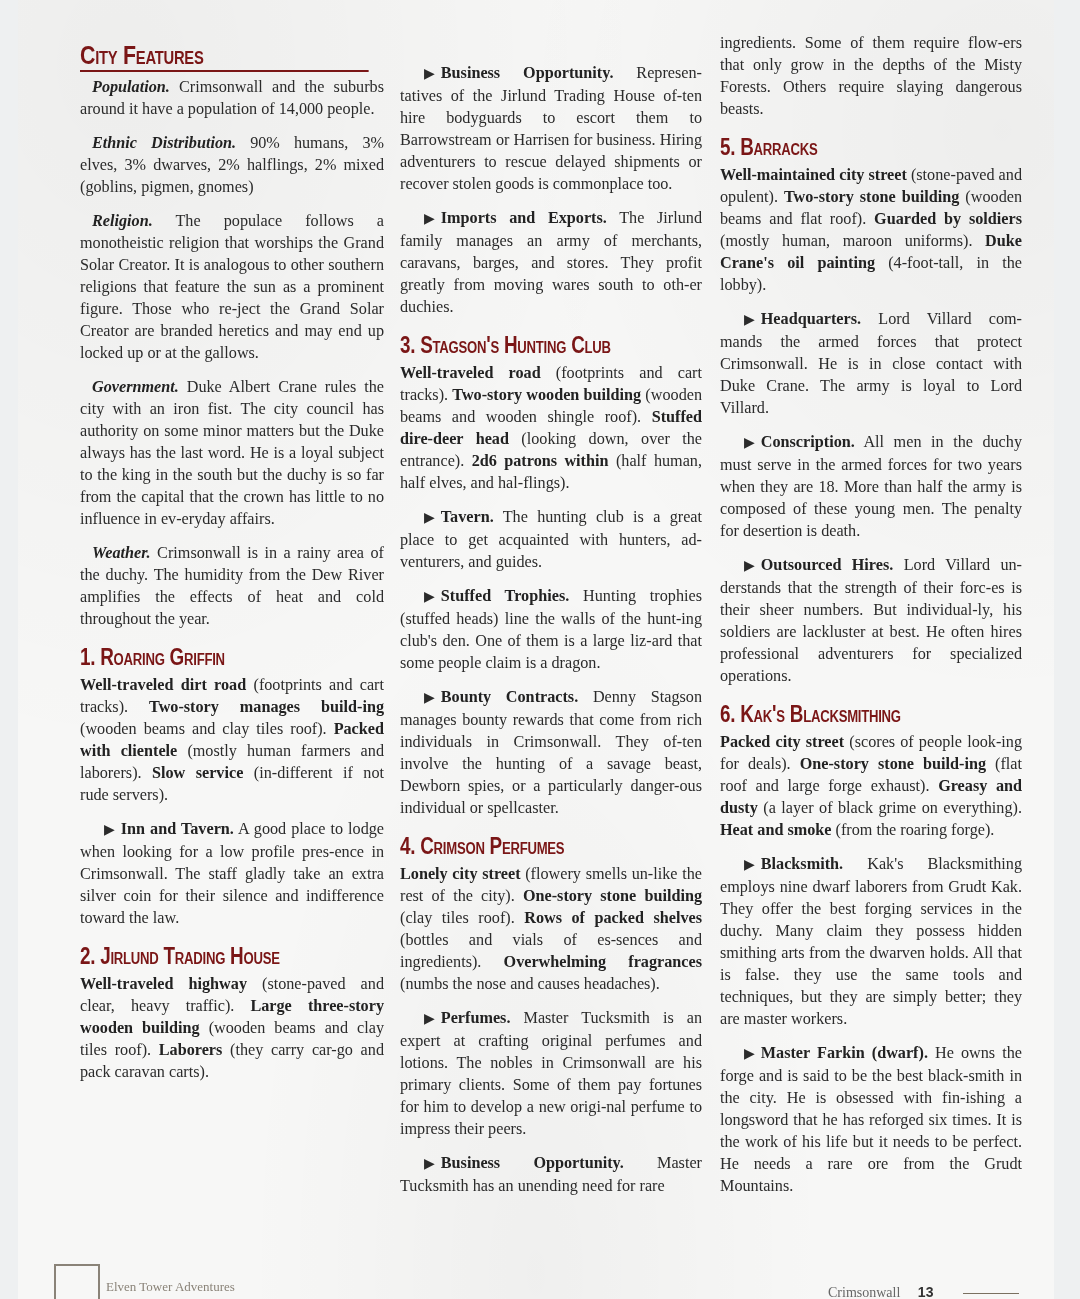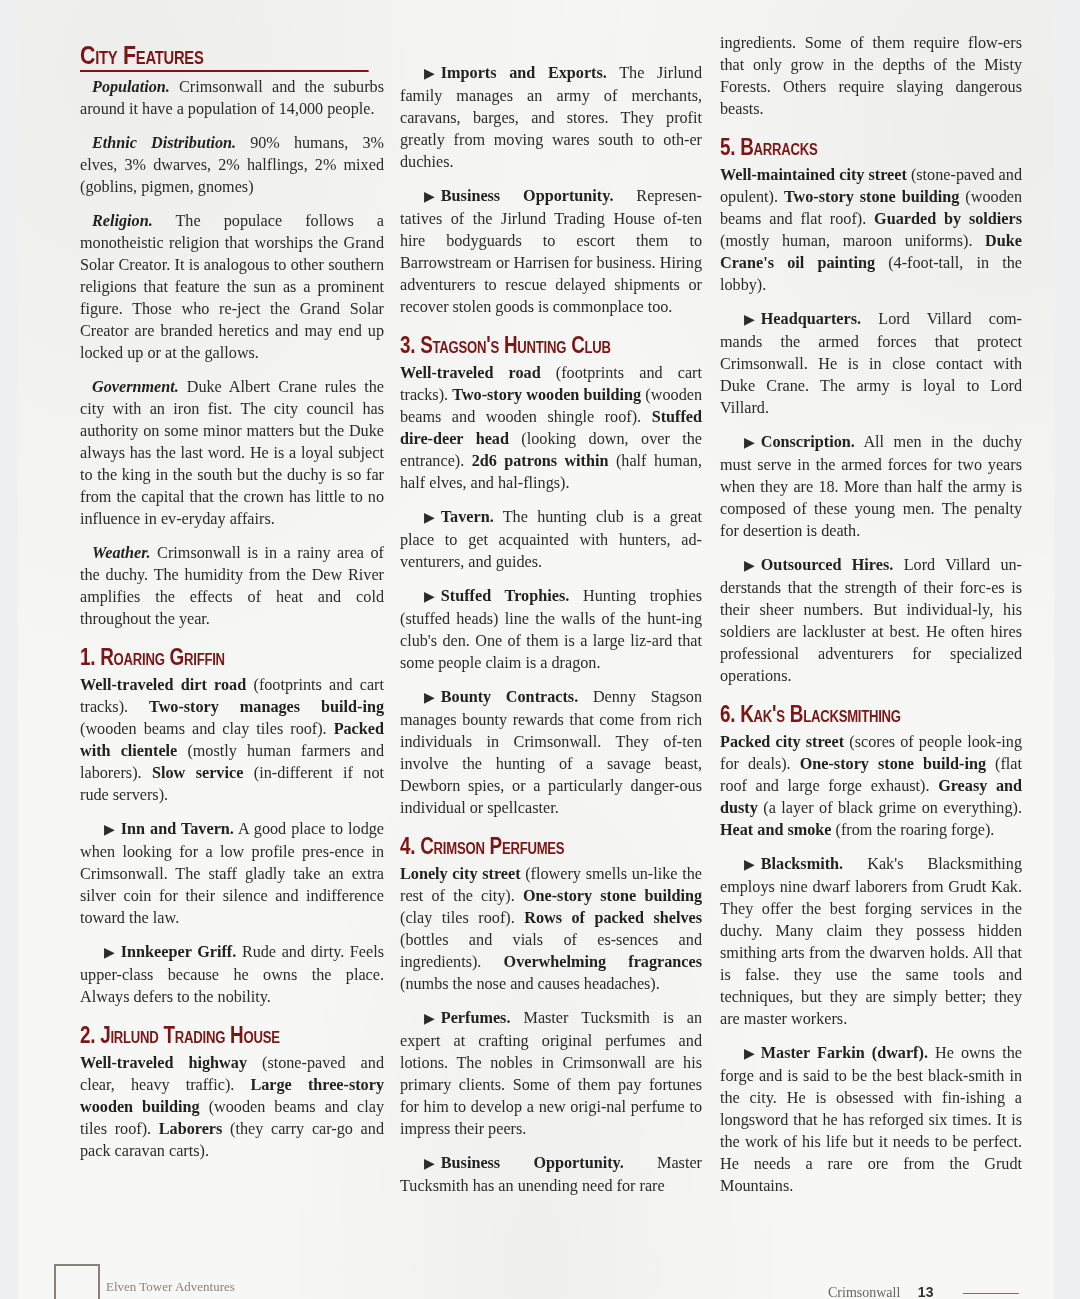--- a/index.html
+++ b/index.html
@@ -33,29 +33,28 @@
     <h2 class="main">City Features</h2>
     <p class="ind"><span class="bi">Population.</span><span> Crimsonwall and the suburbs around it have a population of 14,000 people.</span></p>
     <p class="ind"><span class="bi">Ethnic Distribution.</span><span> 90% humans, 3% elves, 3% dwarves, 2% halflings, 2% mixed (goblins, pigmen, gnomes)</span></p>
     <p class="ind"><span class="bi">Religion.</span><span> The populace follows a monotheistic religion that worships the Grand Solar Creator. It is analogous to other southern religions that feature the sun as a prominent figure. Those who re-ject the Grand Solar Creator are branded heretics and may end up locked up or at the gallows.</span></p>
     <p class="ind"><span class="bi">Government.</span><span> Duke Albert Crane rules the city with an iron fist. The city council has authority on some minor matters but the Duke always has the last word. He is a loyal subject to the king in the south but the duchy is so far from the capital that the crown has little to no influence in ev-eryday affairs.</span></p>
     <p class="ind"><span class="bi">Weather.</span><span> Crimsonwall is in a rainy area of the duchy. The humidity from the Dew River amplifies the effects of heat and cold throughout the year.</span></p>
 
     <h2>1. Roaring Griffin</h2>
     <p><b>Well-traveled dirt road</b><span> (footprints and cart tracks). </span><b>Two-story manages build-ing</b><span> (wooden beams and clay tiles roof). </span><b>Packed with clientele</b><span> (mostly human farmers and laborers). </span><b>Slow service</b><span> (in-different if not rude servers).</span></p>
     <p class="ind"><span class="tri">▶</span><b>Inn and Tavern.</b><span> A good place to lodge when looking for a low profile pres-ence in Crimsonwall. The staff gladly take an extra silver coin for their silence and indifference toward the law.</span></p>
-    <p class="ind"><span class="tri">▶</span><b>Innkeeper Griff.</b><span> Rude and dirty. Feels upper-class because he owns the place. Always defers to the nobility.</span></p>
 
     <h2>2. Jirlund Trading House</h2>
     <p><b>Well-traveled highway</b><span> (stone-paved and clear, heavy traffic). </span><b>Large three-story wooden building</b><span> (wooden beams and clay tiles roof). </span><b>Laborers</b><span> (they carry car-go and pack caravan carts).</span></p>
   </div>
 
   <div class="col c2">
+    <p class="ind"><span class="tri">▶</span><b>Business Opportunity.</b><span> Represen-tatives of the Jirlund Trading House of-ten hire bodyguards to escort them to Barrowstream or Harrisen for business. Hiring adventurers to rescue delayed shipments or recover stolen goods is commonplace too.</span></p>
     <p class="ind"><span class="tri">▶</span><b>Imports and Exports.</b><span> The Jirlund family manages an army of merchants, caravans, barges, and stores. They profit greatly from moving wares south to oth-er duchies.</span></p>
-    <p class="ind"><span class="tri">▶</span><b>Business Opportunity.</b><span> Represen-tatives of the Jirlund Trading House of-ten hire bodyguards to escort them to Barrowstream or Harrisen for business. Hiring adventurers to rescue delayed shipments or recover stolen goods is commonplace too.</span></p>
 
     <h2>3. Stagson's Hunting Club</h2>
     <p><b>Well-traveled road</b><span> (footprints and cart tracks). </span><b>Two-story wooden building</b><span> (wooden beams and wooden shingle roof). </span><b>Stuffed dire-deer head</b><span> (looking down, over the entrance). </span><b>2d6 patrons within</b><span> (half human, half elves, and hal-flings).</span></p>
     <p class="ind"><span class="tri">▶</span><b>Tavern.</b><span> The hunting club is a great place to get acquainted with hunters, ad-venturers, and guides.</span></p>
     <p class="ind"><span class="tri">▶</span><b>Stuffed Trophies.</b><span> Hunting trophies (stuffed heads) line the walls of the hunt-ing club's den. One of them is a large liz-ard that some people claim is a dragon.</span></p>
     <p class="ind"><span class="tri">▶</span><b>Bounty Contracts.</b><span> Denny Stagson manages bounty rewards that come from rich individuals in Crimsonwall. They of-ten involve the hunting of a savage beast, Dewborn spies, or a particularly danger-ous individual or spellcaster.</span></p>
 
     <h2>4. Crimson Perfumes</h2>
     <p><b>Lonely city street</b><span> (flowery smells un-like the rest of the city). </span><b>One-story stone building</b><span> (clay tiles roof). </span><b>Rows of packed shelves</b><span> (bottles and vials of es-sences and ingredients). </span><b>Overwhelming fragrances</b><span> (numbs the nose and causes headaches).</span></p>
     <p class="ind"><span class="tri">▶</span><b>Perfumes.</b><span> Master Tucksmith is an expert at crafting original perfumes and lotions. The nobles in Crimsonwall are his primary clients. Some of them pay fortunes for him to develop a new origi-nal perfume to impress their peers.</span></p>

